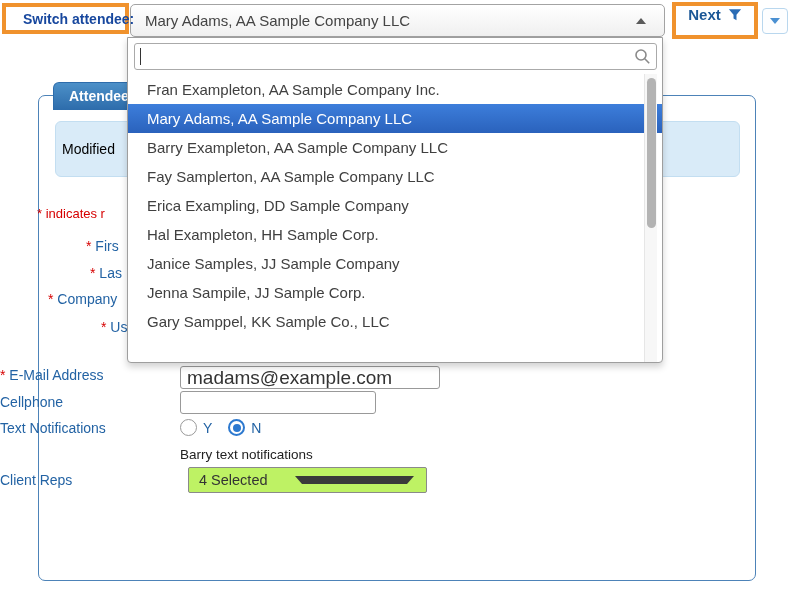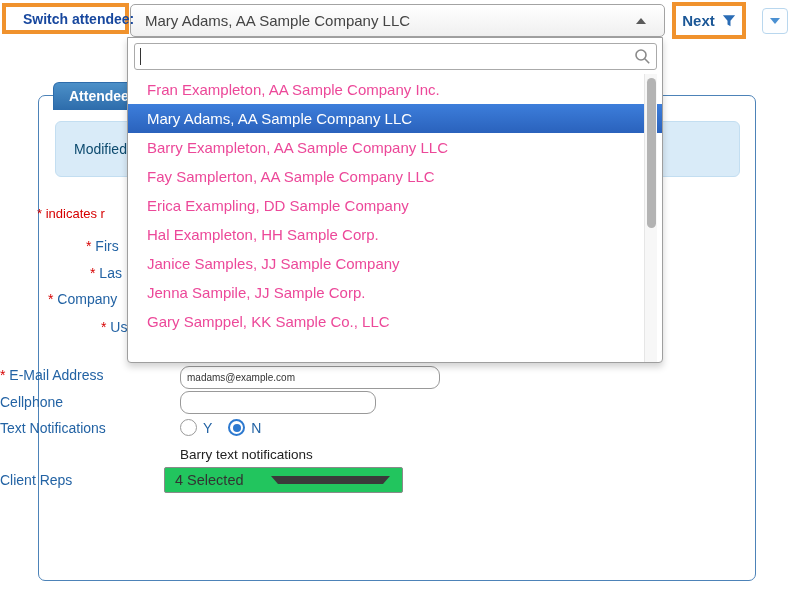--- a/index.html
+++ b/index.html
@@ -3,21 +3,21 @@
 <meta charset="utf-8">
 <style>
   * { margin:0; padding:0; box-sizing:border-box; }
   html,body { background:#fff; }
   body { font-family:"Liberation Sans", sans-serif; }
   .screen { position:relative; width:805px; height:602px; background:#fff; overflow:hidden; }
 
   
   .ann { position:absolute; border:4px solid #F0922D; z-index:30; background:transparent; }
   .ann-switch { left:2px; top:3px; width:127px; height:31px; display:flex; align-items:center; }
-  .ann-next { left:672px; top:2px; width:74px; height:37px; display:flex; align-items:center; justify-content:center; }
+  .ann-next { left:672px; top:2px; width:86px; height:37px; display:flex; align-items:flex-start; justify-content:center; }
 
   .switch-label { color:#17479E; font-weight:bold; font-size:14px; padding-left:17px; white-space:nowrap; }
 
   
   .combobox { position:absolute; left:130px; top:4px; width:535px; height:33px;
     background:linear-gradient(#ffffff, #f1f1f1 90%); border:1px solid #a3a3a3; border-radius:5px;
     display:flex; align-items:center; z-index:5; cursor:pointer; }
   .combobox-text { font-size:15px; color:#444; padding-left:14px; flex:1; white-space:nowrap; overflow:hidden; }
   .tri-up { width:0; height:0; border-left:5px solid transparent; border-right:5px solid transparent;
     border-bottom:6px solid #5a5a5a; margin-right:18px; }
@@ -34,58 +34,58 @@
   
   .dropdown { position:absolute; left:127px; top:37px; width:536px; height:326px; background:#fff;
     border:1px solid #9e9e9e; border-radius:0 0 4px 4px; box-shadow:0 4px 7px rgba(0,0,0,.18);
     z-index:10; overflow:hidden; }
   .search-wrap { position:absolute; left:6px; top:5px; width:523px; height:27px; }
   .search-input { width:100%; height:100%; border:1px solid #aaa; border-radius:3px; padding:0 26px 0 8px;
     font-size:14px; font-family:"Liberation Sans", sans-serif; outline:none; }
   .caret-line { position:absolute; left:6px; top:5px; width:1px; height:17px; background:#333; }
   .magnifier { position:absolute; right:6px; top:5px; }
   .dd-list { position:absolute; left:0; top:37px; width:536px; }
-  .dd-item { height:29px; line-height:29px; padding-left:19px; font-size:15px; color:#ec4899;
+  .dd-item { height:29px; line-height:29px; padding-left:19px; font-size:15px; color:#404040;
     white-space:nowrap; overflow:hidden; cursor:pointer; }
   .dd-item.sel { background:linear-gradient(#3d7edb, #2a62bc); color:#fff; }
   .sb-track { position:absolute; left:516px; top:36px; width:13px; height:288px; background:#f7f7f7;
     border-left:1px solid #e6e6e6; }
   .sb-thumb { position:absolute; left:2px; top:4px; width:9px; height:150px; background:#b3b3b3; border-radius:5px; }
 
   
   .panel { position:absolute; left:38px; top:95px; width:718px; height:486px;
     border:1px solid #4d83b8; border-radius:7px; background:#fff; z-index:1; }
   .tab { position:absolute; left:53px; top:82px; height:28px; padding:0 15px; line-height:27px;
     background:linear-gradient(#4c90c8, #2d6cab); border:1px solid #2d6cab; border-bottom:none;
     border-radius:6px 6px 0 0; color:#fff; font-weight:bold; font-size:14px; z-index:2; cursor:pointer; }
   .notice { position:absolute; left:55px; top:121px; width:685px; height:56px; background:#d9ebf8;
     border:1px solid #c3def1; border-radius:6px; z-index:2; display:flex; align-items:center; }
-  .notice span { color:#0c4a6e; font-size:14px; padding-left:18px; }
+  .notice span { color:#000000; font-size:14px; padding-left:6px; }
 
   .star { color:#d60000; }
   .req-note { position:absolute; left:37px; top:206px; font-size:13px; color:#d60000; z-index:2; white-space:nowrap; }
   .clip-label { position:absolute; font-size:14px; font-weight:normal; color:#2363a4; z-index:2; white-space:nowrap; }
 
   .flabel { position:absolute; left:0; width:172px; text-align:left; font-size:14px; font-weight:normal;
     color:#2363a4; z-index:2; white-space:nowrap; }
-  .tinput { position:absolute; border:1px solid #999; border-radius:9px; font-size:10px; color:#333;
+  .tinput { position:absolute; border:1px solid #999; border-radius:3px; font-size:19px; color:#333;
     padding:0 6px; font-family:"Liberation Sans", sans-serif; z-index:2; background:#fff; outline:none; }
 
   .radio-row { position:absolute; left:180px; top:419px; display:flex; align-items:center; gap:6px; z-index:2; }
   .radio { width:17px; height:17px; border-radius:50%; background:#fff; cursor:pointer; }
   .radio.off { border:1.5px solid #9a9a9a; }
   .radio.on { border:2px solid #2d79cf; position:relative; }
   .radio.on::after { content:""; position:absolute; left:2.5px; top:2.5px; width:8px; height:8px;
     border-radius:50%; background:#2d79cf; }
   .radio-lab { font-size:14px; color:#2363a4; margin-right:10px; }
 
   .help-text { position:absolute; left:180px; top:447px; font-size:13.5px; color:#222; z-index:2; }
 
-  .cr-select { position:absolute; left:164px; top:467px; width:239px; height:26px; border:1px solid #8a8a8a;
-    border-radius:2px; background:#22c55e; display:flex; align-items:center; z-index:2; cursor:pointer; }
+  .cr-select { position:absolute; left:188px; top:467px; width:239px; height:26px; border:1px solid #8a8a8a;
+    border-radius:2px; background:#bef264; display:flex; align-items:center; z-index:2; cursor:pointer; }
   .cr-select span { font-size:14.5px; color:#333; padding-left:10px; flex:1; }
   .tri-down-dk { width:0; height:0; border-left:7px solid transparent; border-right:7px solid transparent;
     border-top:8px solid #3a3a3a; margin-right:12px; }
 
   .submit-btn { position:absolute; left:633px; top:519px; width:89px; height:31px;
     background:linear-gradient(#fdfdfd, #e6e6e6); border:1px solid #adadad; border-radius:5px;
     font-size:15px; color:#333; z-index:2; cursor:pointer; font-family:"Liberation Sans", sans-serif; }
 </style>
 </head>
 <body>

